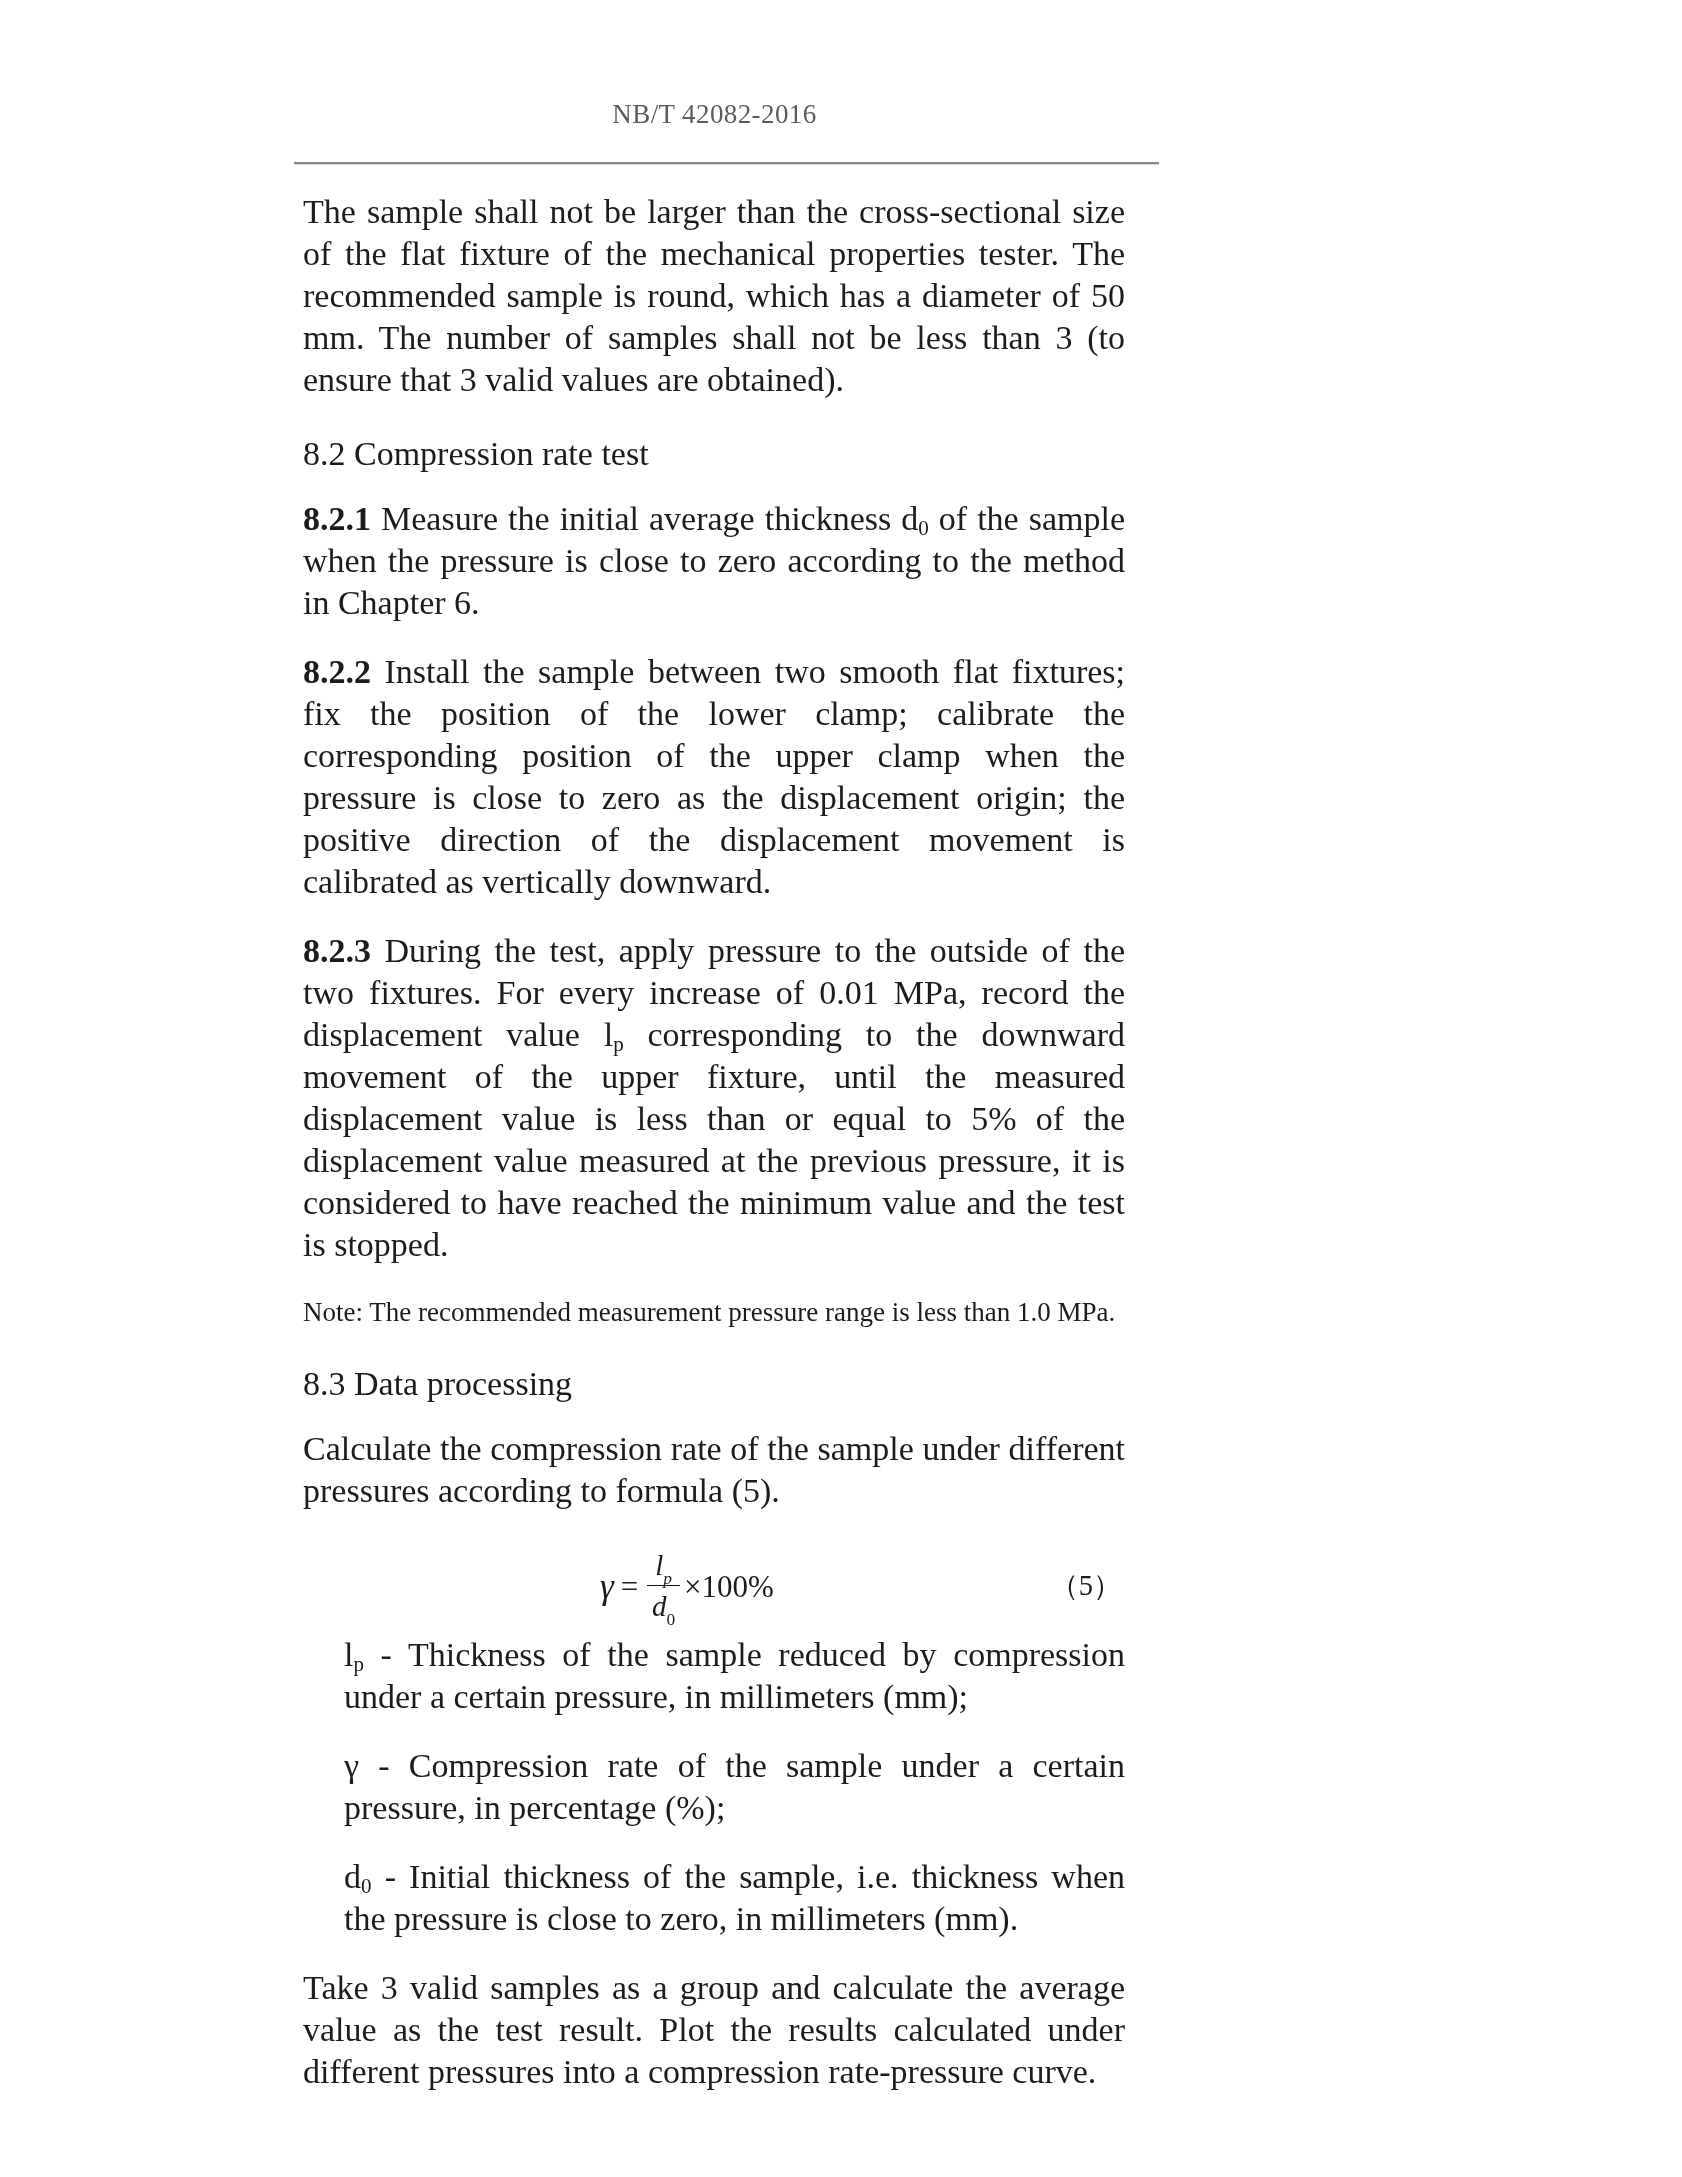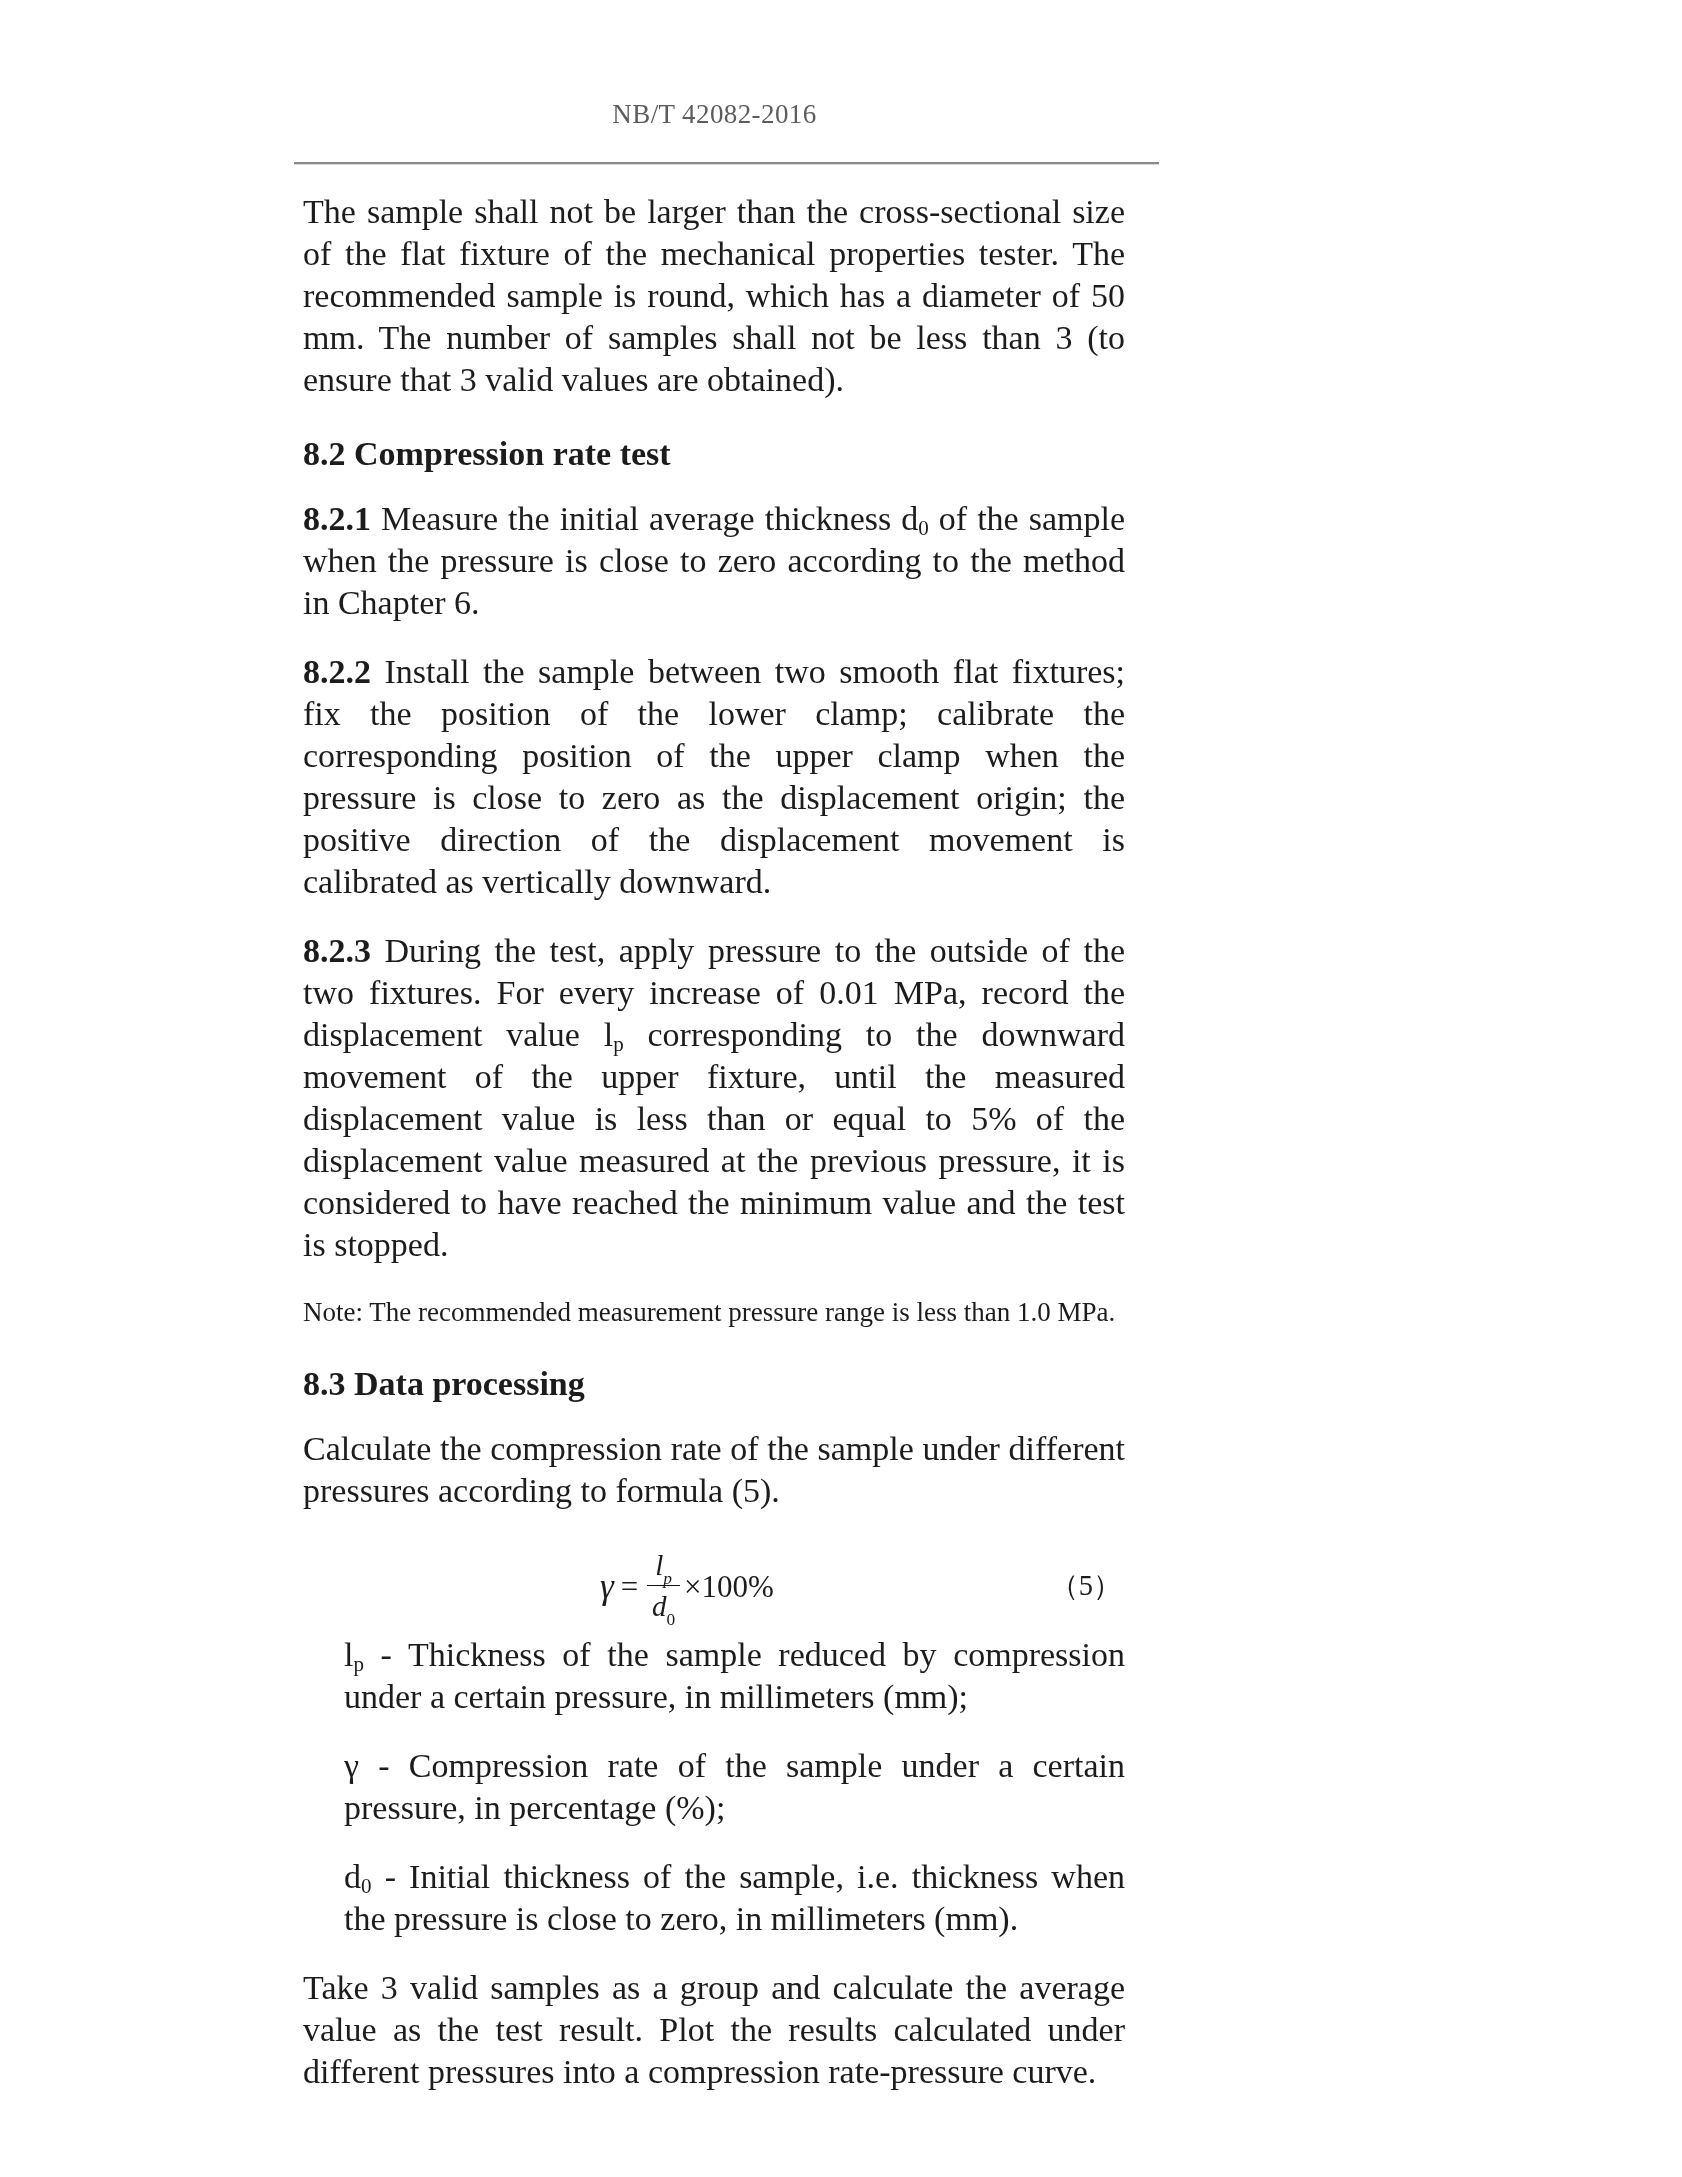--- a/index.html
+++ b/index.html
@@ -26,21 +26,21 @@
   }
   
   .content{padding:0 304px 0 303px;}
   .content p{
     margin:0 0 27px 0;
     font-size:34px;line-height:42px;
     text-align:justify;
   }
   .content p.h{
     margin:32px 0 23px 0;
-    font-weight:bold;
+    font-weight:normal;
     text-align:left;
   }
   .content p.first{margin-top:27px;}
   .content p.note{font-size:27px;line-height:38px;}
   .b{font-weight:bold;}
   .i{font-style:italic;}
   .sub{font-size:0.62em;vertical-align:-0.25em;line-height:0;}
   
   .where-block p{margin-left:41px;}
   .where-label{margin-top:69px !important;}

